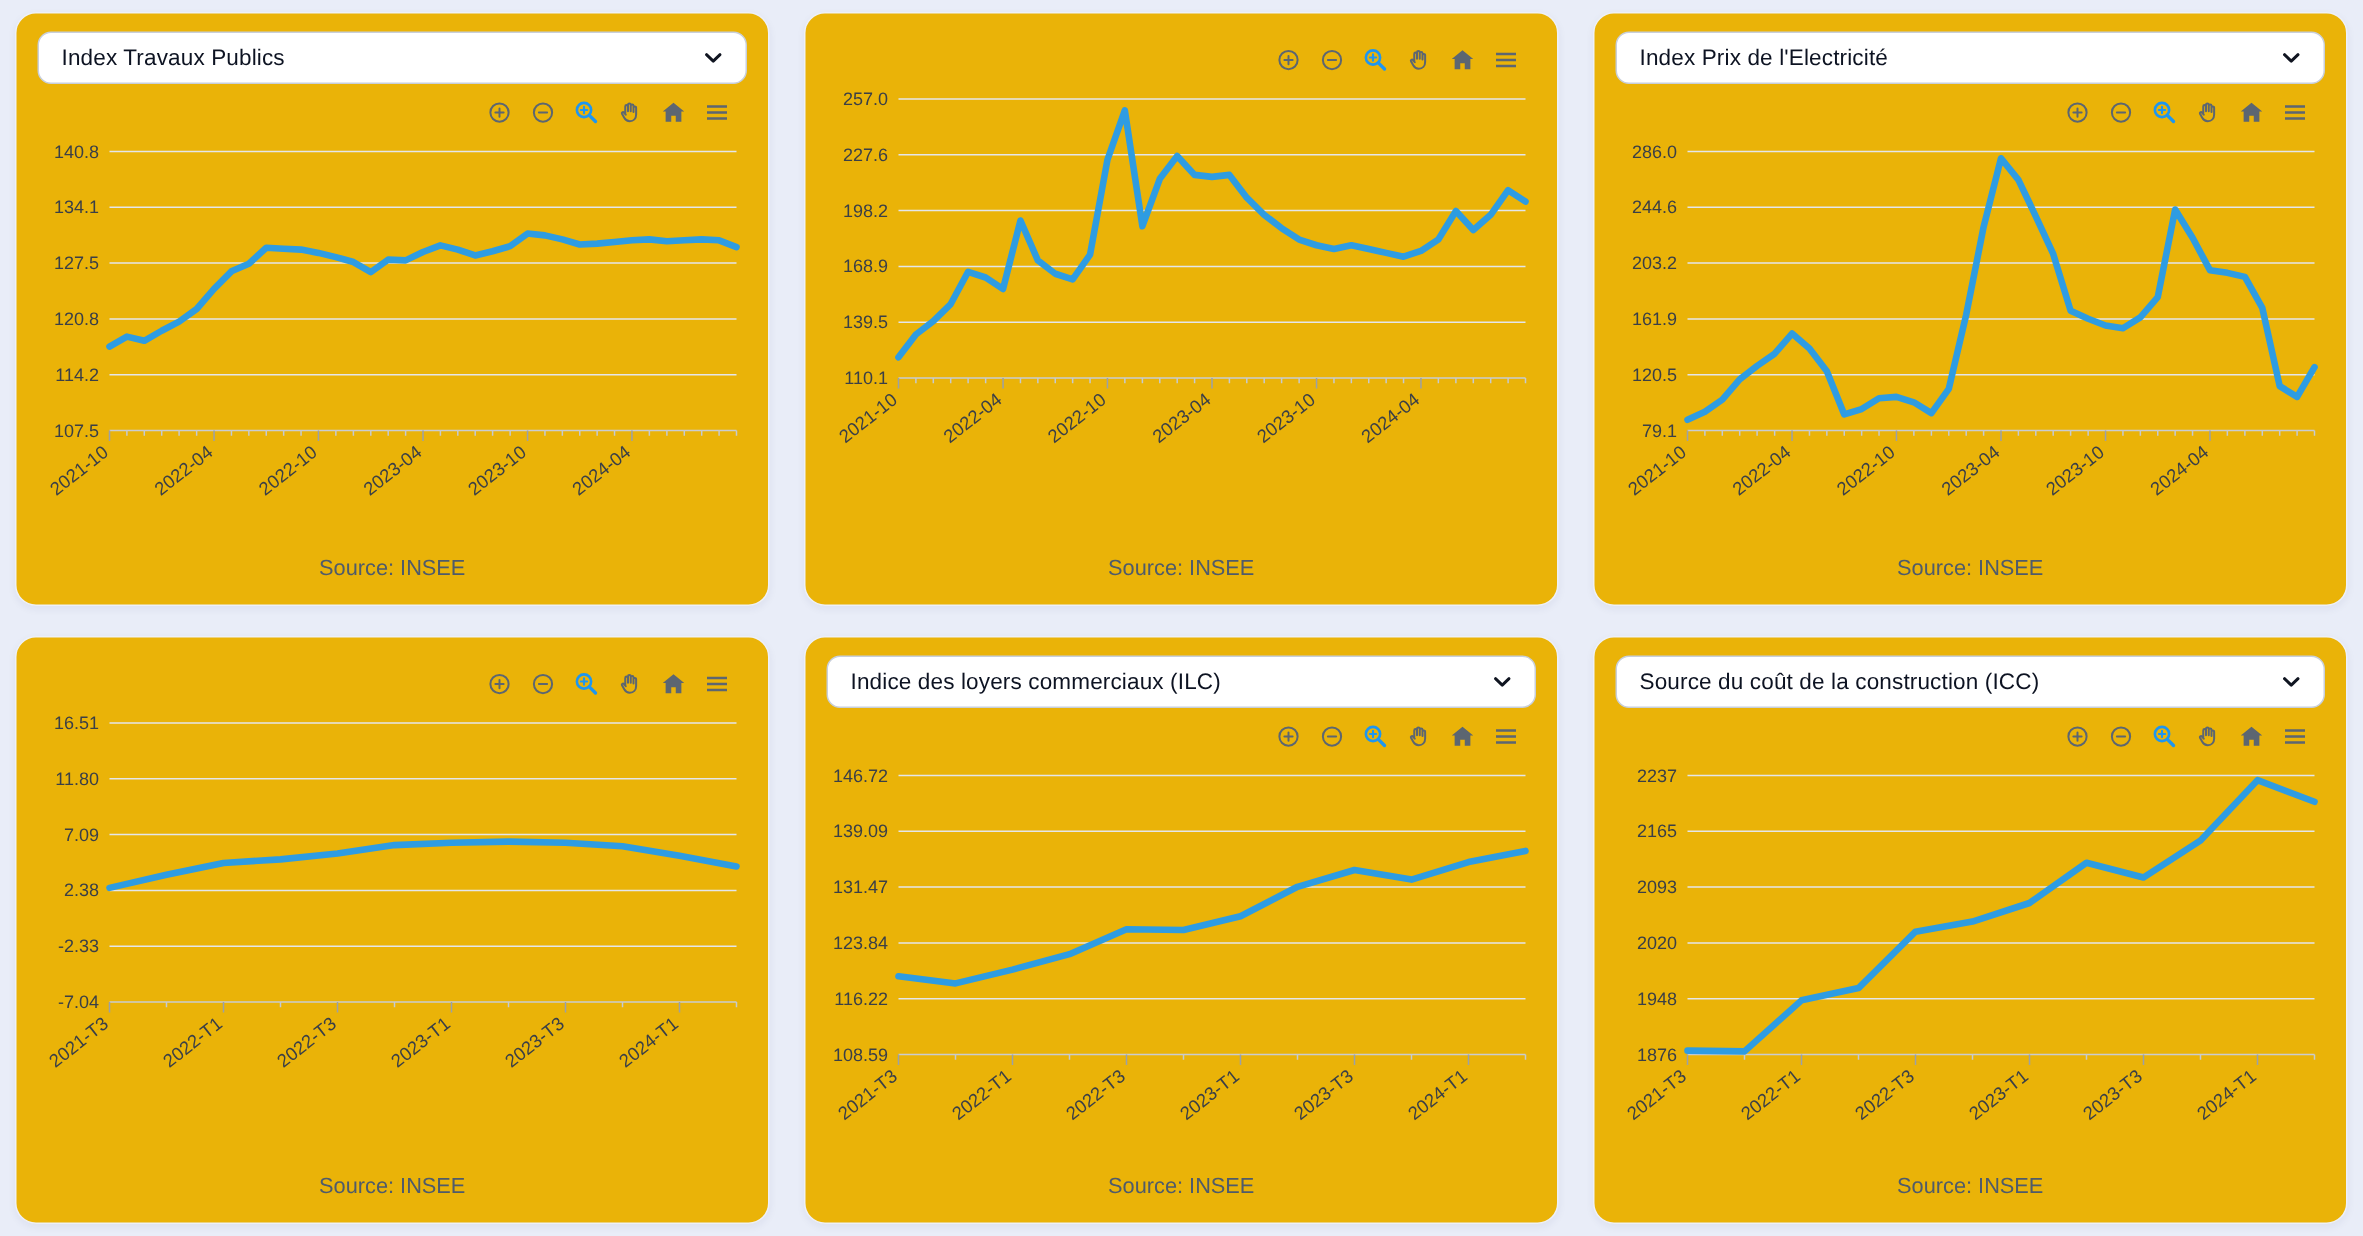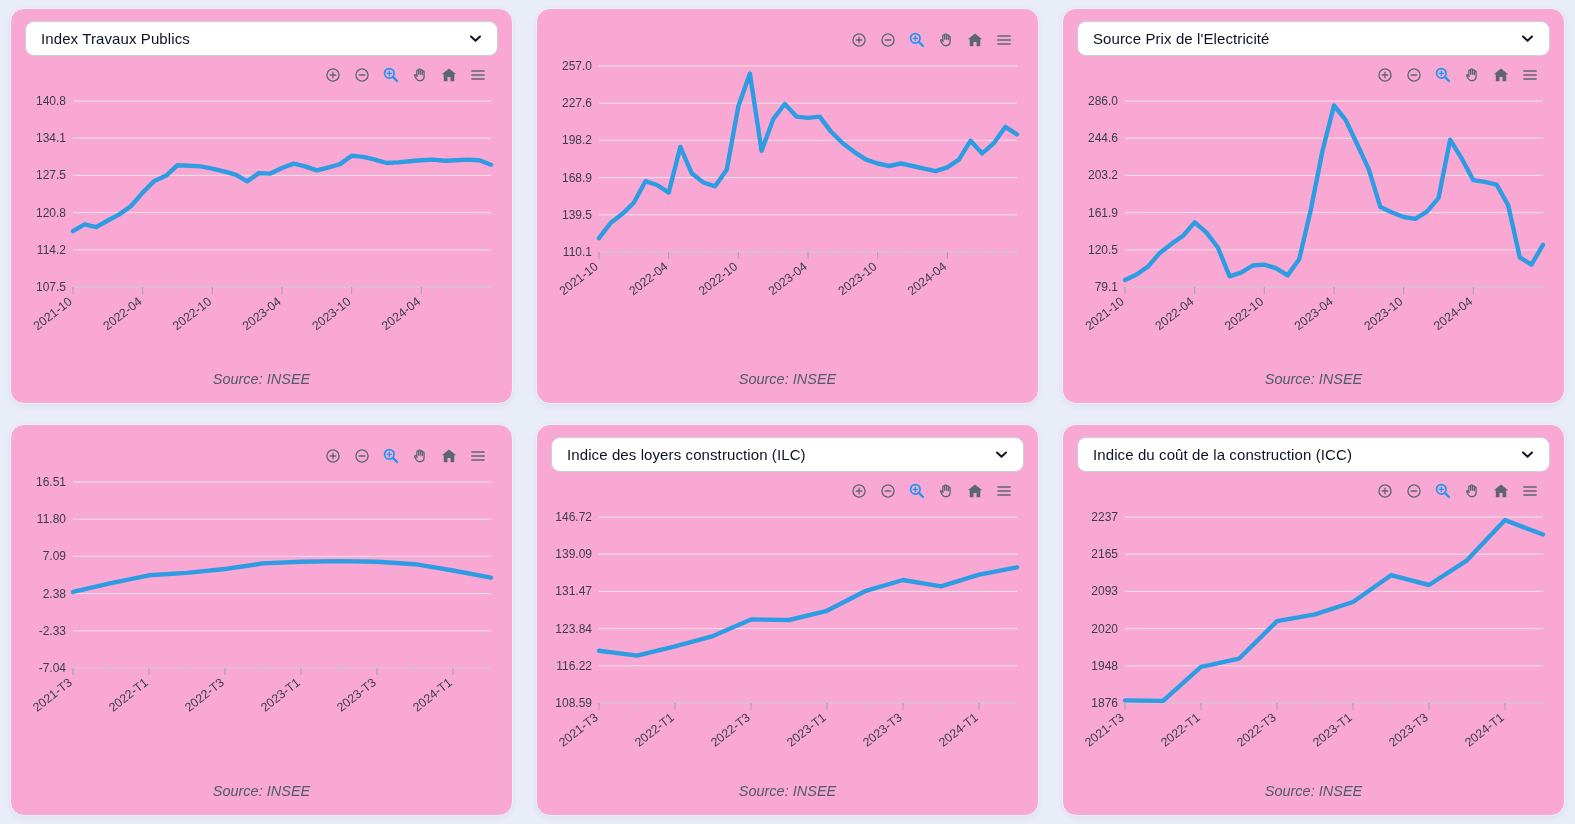--- a/index.html
+++ b/index.html
@@ -9,21 +9,21 @@
     width:1575px;height:824px;overflow:hidden;box-sizing:border-box;
     padding:8px 10px;
   }
   .grid{
     display:grid;
     grid-template-columns:repeat(3,1fr);
     grid-template-rows:396px 392px;
     column-gap:23px;row-gap:20px;
   }
   .card{
-    background:#f9a8d4;
+    background:#eab308;
     border:1px solid #eef1f8;
     border-radius:14px;
     box-shadow:0 2px 6px rgba(30,40,90,.06);
     padding:12px 14px;
     display:flex;flex-direction:column;
     box-sizing:border-box;
     overflow:hidden;
   }
   .select{
     height:33px;
@@ -48,21 +48,21 @@
   .tool{width:20px;height:20px;color:#5c6671;display:inline-flex;cursor:pointer;}
   .tool.active{color:#1e96f0;}
   .tool svg{width:100%;height:100%;}
   .plot{margin-top:2px;flex:none;}
   .plot .ytick{font-size:12px;fill:#3a3f47;font-family:"Liberation Sans","DejaVu Sans",sans-serif;}
   .plot .xtick{font-size:12.3px;fill:#3a3f47;font-family:"Liberation Sans","DejaVu Sans",sans-serif;}
   .source{
     margin-top:auto;
     text-align:center;
     font-size:14.5px;color:#4f5b6b;
-    padding-bottom:4px;flex:none;font-style:italic;
+    padding-bottom:4px;flex:none;
   }
 </style>
 </head>
 <body>
 
 <div class="grid" id="grid">
   <section class="card">
     <div class="select">
       <span class="select-label">Index Travaux Publics</span>
       <svg class="chev" viewBox="0 0 16 16">
@@ -259,21 +259,21 @@
         <line x1="442.8" y1="200" x2="442.8" y2="203.5" stroke="#c6cad0" stroke-width="1"></line>
         <line x1="454.4" y1="200" x2="454.4" y2="203.5" stroke="#c6cad0" stroke-width="1"></line>
         <line x1="466.0" y1="200" x2="466.0" y2="203.5" stroke="#c6cad0" stroke-width="1"></line>
         <polyline points="48.0,186.2 59.6,171.0 71.2,162.1 82.8,150.7 94.4,129.2 106.1,133.0 117.7,140.6 129.3,95.0 140.9,121.6 152.5,130.5 164.1,134.3 175.7,117.8 187.3,54.5 198.9,21.6 210.6,98.8 222.2,67.2 233.8,52.0 245.4,64.6 257.0,65.9 268.6,64.6 280.2,79.8 291.8,91.2 303.4,100.1 315.1,107.7 326.7,111.5 338.3,114.0 349.9,111.5 361.5,114.0 373.1,116.6 384.7,119.1 396.3,115.3 407.9,107.7 419.6,88.7 431.2,101.4 442.8,91.2 454.4,74.8 466.0,82.4" fill="none" stroke="#2e9ce2" stroke-width="4.4" stroke-linejoin="round" stroke-linecap="round"></polyline>
       </svg>
     <div class="source">Source: INSEE</div>
   </section>
 
   <section class="card">
     <div class="select">
-      <span class="select-label">Source Prix de l'Electricité</span>
+      <span class="select-label">Index Prix de l'Electricité</span>
       <svg class="chev" viewBox="0 0 16 16">
         <path d="M3.2 5.8l4.8 4.6 4.8-4.6" fill="none" stroke="#101521" stroke-width="2.1" stroke-linecap="round" stroke-linejoin="round"></path>
       </svg>
     </div>
     <div class="toolbar">
         <span class="tool">
           <svg viewBox="0 0 24 24">
             <circle cx="12" cy="12" r="7.3" fill="none" stroke="currentColor" stroke-width="1.6"></circle>
             <path d="M8.7 12h6.6M12 8.7v6.6" fill="none" stroke="currentColor" stroke-width="1.6" stroke-linecap="round"></path>
           </svg>
@@ -436,21 +436,21 @@
         <line x1="428.0" y1="200" x2="428.0" y2="207" stroke="#9aa0a8" stroke-width="1"></line>
         <text transform="translate(428.0,216) rotate(-38)" text-anchor="end" class="xtick">2024-T1</text>
         <line x1="466.0" y1="200" x2="466.0" y2="203.5" stroke="#c6cad0" stroke-width="1"></line>
         <polyline points="48.0,123.9 86.0,115.2 124.0,107.3 162.0,104.9 200.0,101.0 238.0,95.4 276.0,93.8 314.0,93.1 352.0,93.8 390.0,96.2 428.0,102.5 466.0,109.6" fill="none" stroke="#2e9ce2" stroke-width="4.4" stroke-linejoin="round" stroke-linecap="round"></polyline>
       </svg>
     <div class="source">Source: INSEE</div>
   </section>
 
   <section class="card">
     <div class="select">
-      <span class="select-label">Indice des loyers construction (ILC)</span>
+      <span class="select-label">Indice des loyers commerciaux (ILC)</span>
       <svg class="chev" viewBox="0 0 16 16">
         <path d="M3.2 5.8l4.8 4.6 4.8-4.6" fill="none" stroke="#101521" stroke-width="2.1" stroke-linecap="round" stroke-linejoin="round"></path>
       </svg>
     </div>
     <div class="toolbar">
         <span class="tool">
           <svg viewBox="0 0 24 24">
             <circle cx="12" cy="12" r="7.3" fill="none" stroke="currentColor" stroke-width="1.6"></circle>
             <path d="M8.7 12h6.6M12 8.7v6.6" fill="none" stroke="currentColor" stroke-width="1.6" stroke-linecap="round"></path>
           </svg>
@@ -515,21 +515,21 @@
         <line x1="428.0" y1="200" x2="428.0" y2="207" stroke="#9aa0a8" stroke-width="1"></line>
         <text transform="translate(428.0,216) rotate(-38)" text-anchor="end" class="xtick">2024-T1</text>
         <line x1="466.0" y1="200" x2="466.0" y2="203.5" stroke="#c6cad0" stroke-width="1"></line>
         <polyline points="48.0,147.8 86.0,152.6 124.0,143.4 162.0,133.1 200.0,116.5 238.0,117.0 276.0,107.8 314.0,88.2 352.0,77.0 390.0,83.4 428.0,71.7 466.0,64.3" fill="none" stroke="#2e9ce2" stroke-width="4.4" stroke-linejoin="round" stroke-linecap="round"></polyline>
       </svg>
     <div class="source">Source: INSEE</div>
   </section>
 
   <section class="card">
     <div class="select">
-      <span class="select-label">Indice du coût de la construction (ICC)</span>
+      <span class="select-label">Source du coût de la construction (ICC)</span>
       <svg class="chev" viewBox="0 0 16 16">
         <path d="M3.2 5.8l4.8 4.6 4.8-4.6" fill="none" stroke="#101521" stroke-width="2.1" stroke-linecap="round" stroke-linejoin="round"></path>
       </svg>
     </div>
     <div class="toolbar">
         <span class="tool">
           <svg viewBox="0 0 24 24">
             <circle cx="12" cy="12" r="7.3" fill="none" stroke="currentColor" stroke-width="1.6"></circle>
             <path d="M8.7 12h6.6M12 8.7v6.6" fill="none" stroke="currentColor" stroke-width="1.6" stroke-linecap="round"></path>
           </svg>

